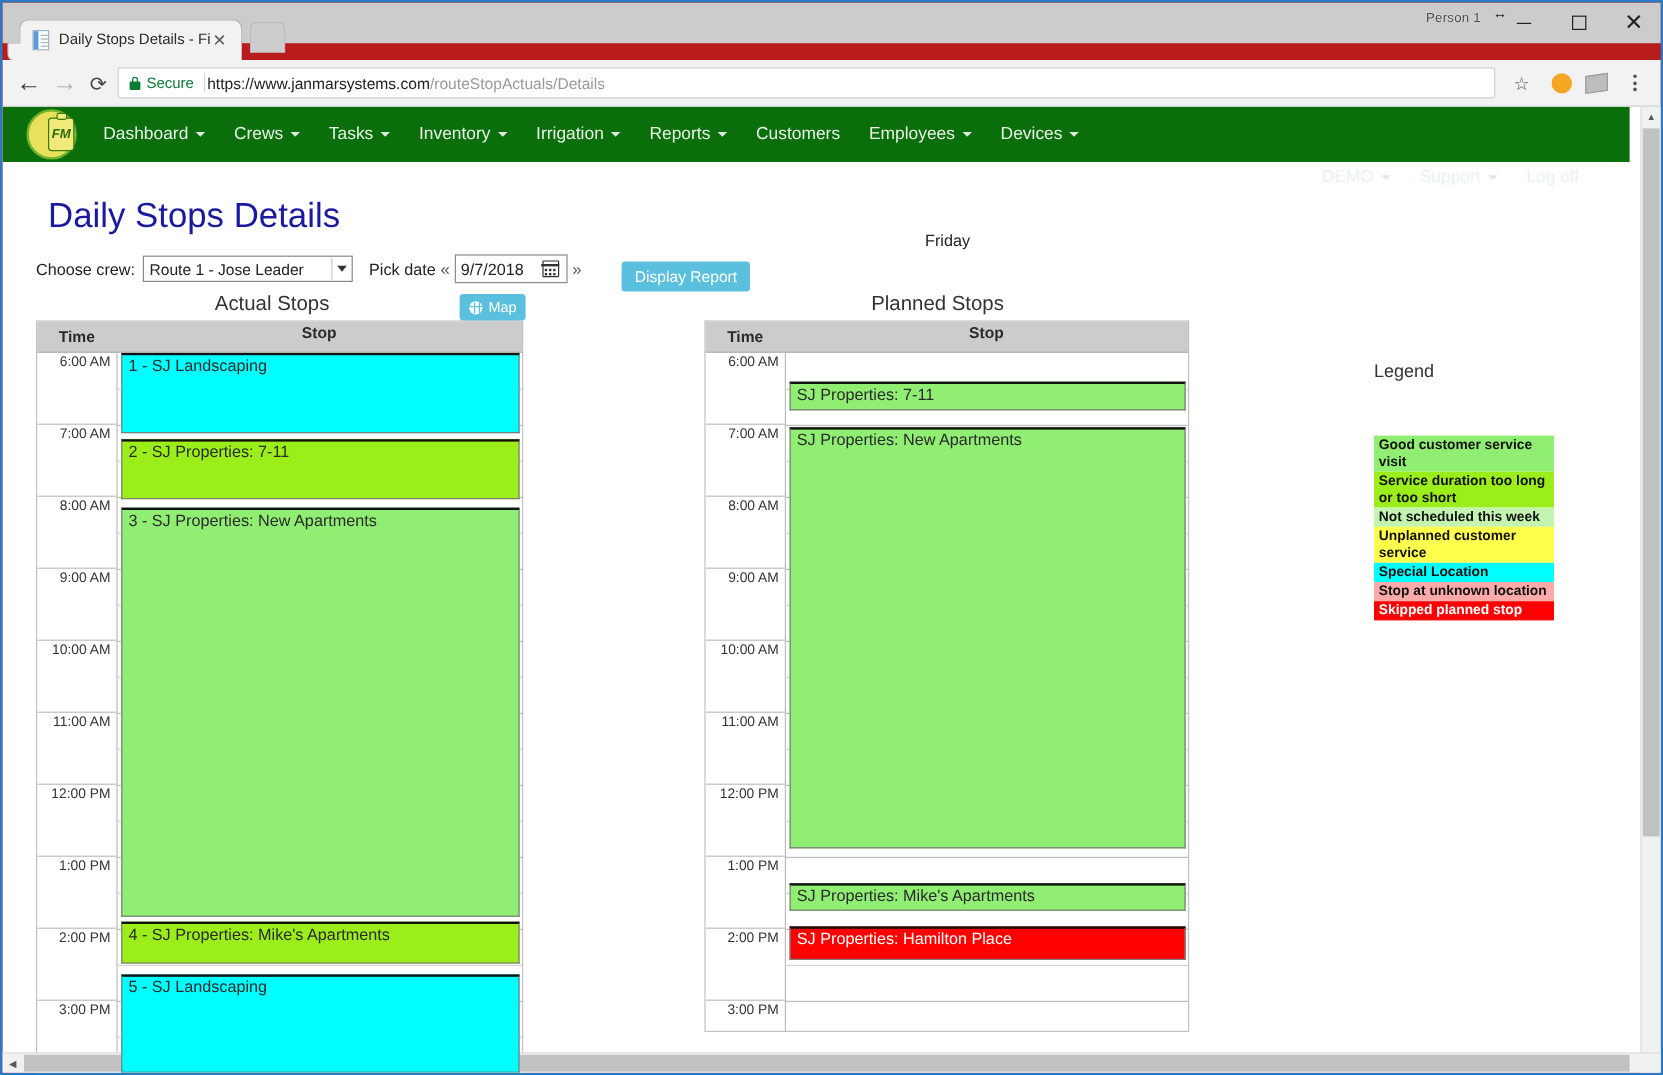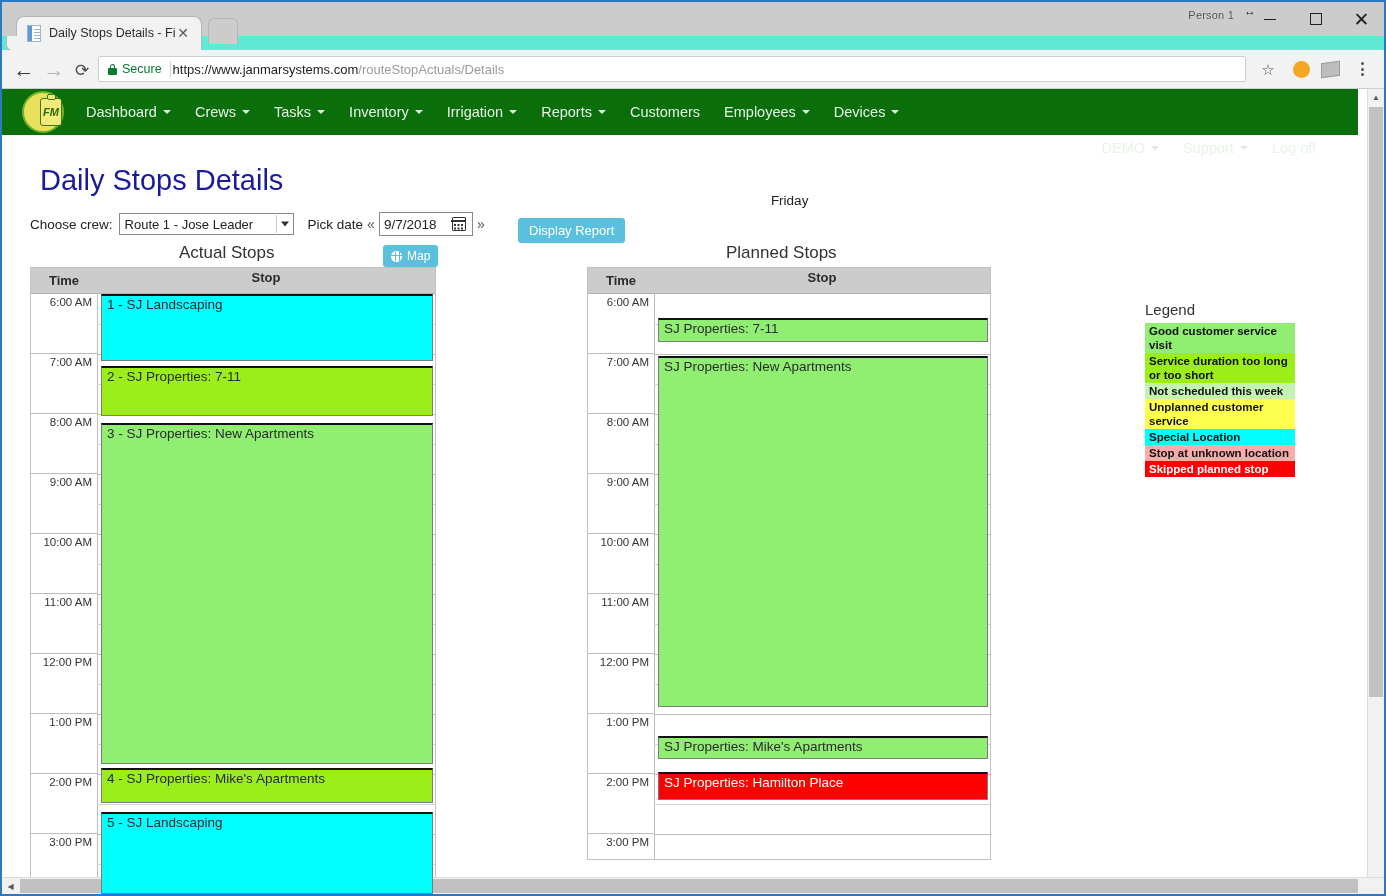--- a/index.html
+++ b/index.html
@@ -6,21 +6,21 @@
   body{
     width:1386px;height:896px;overflow:hidden;
     background:#ffffff;
     font-family:"Liberation Sans", sans-serif;
     -webkit-font-smoothing:antialiased;
   }
   .app-window{
     position:relative;width:1386px;height:896px;
     box-sizing:border-box;
     border:2px solid #2a79c4;
-    background:#5eead4;overflow:hidden;
+    background:#b91c1c;overflow:hidden;
   }
 
   
   .titlebar{
     position:absolute;left:0;top:0;width:1382px;height:34px;
     background:#cccccc;
   }
   .person-label{
     position:absolute;right:150px;top:7px;
     font-size:11px;color:#4a4a4a;
@@ -629,21 +629,21 @@
               <div class="event topdark" style="top: 24px; height: 24px; background: rgb(144, 238, 114);">SJ Properties: 7-11</div>
               <div class="event topdark" style="top: 62px; height: 351px; background: rgb(144, 238, 114);">SJ Properties: New Apartments</div>
               <div class="event topdark" style="top: 442px; height: 23px; background: rgb(144, 238, 114);">SJ Properties: Mike's Apartments</div>
               <div class="event topdark" style="top: 478px; height: 28px; background: rgb(255, 0, 0); color: rgb(255, 255, 255);">SJ Properties: Hamilton Place</div>
             </div>
         </div>
       </div>
 
       <div class="legend-title">Legend</div>
       <div class="legend-box" id="legend-box">
-          <div class="legend-item" style="background: rgb(144, 238, 114); color: rgb(17, 17, 17);">Good customer service visit</div>
+          <div class="legend-item" style="background: rgb(144, 238, 114); color: rgb(17, 17, 17); margin-top: 40px;">Good customer service visit</div>
           <div class="legend-item" style="background: rgb(155, 238, 26); color: rgb(17, 17, 17);">Service duration too long or too short</div>
           <div class="legend-item" style="background: rgb(196, 245, 176); color: rgb(17, 17, 17);">Not scheduled this week</div>
           <div class="legend-item" style="background: rgb(255, 255, 77); color: rgb(17, 17, 17);">Unplanned customer service</div>
           <div class="legend-item" style="background: rgb(0, 255, 255); color: rgb(17, 17, 17);">Special Location</div>
           <div class="legend-item" style="background: rgb(255, 170, 170); color: rgb(17, 17, 17);">Stop at unknown location</div>
           <div class="legend-item" style="background: rgb(255, 0, 0); color: rgb(255, 255, 255);">Skipped planned stop</div>
         </div>
 
     </div>
 

